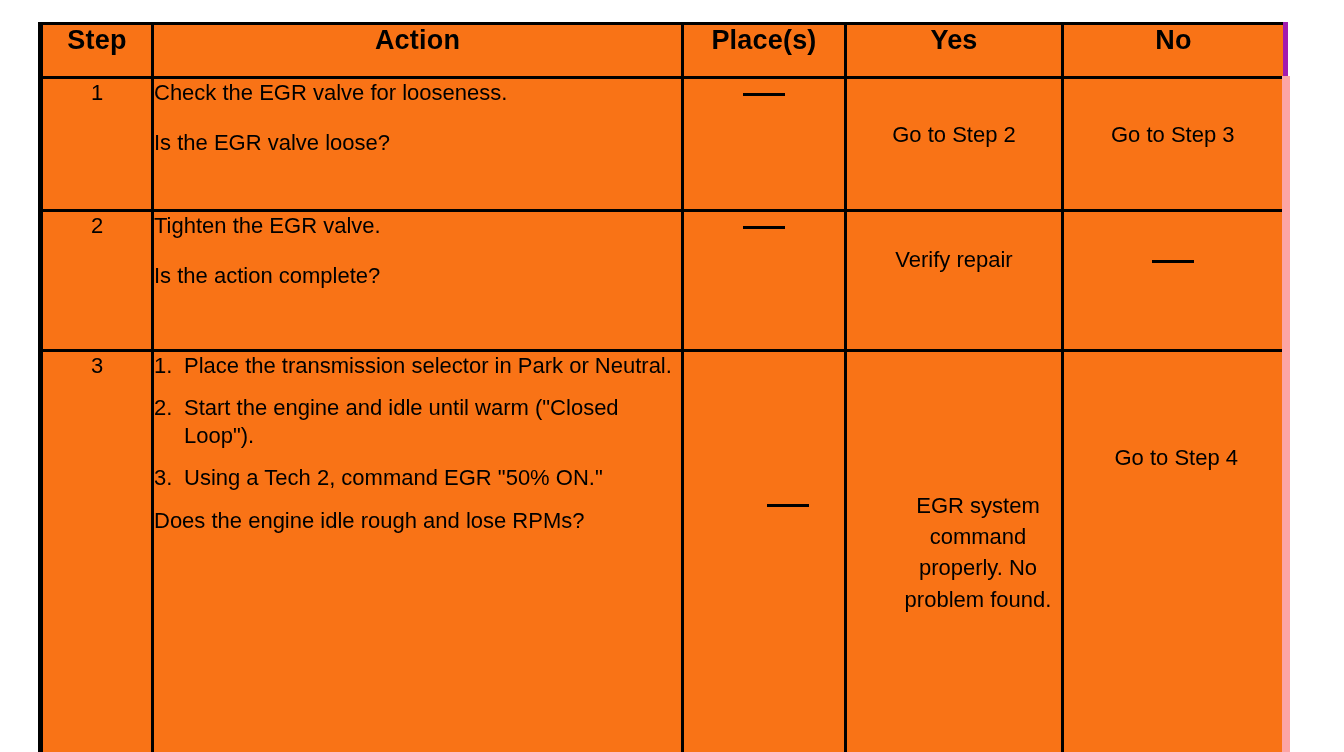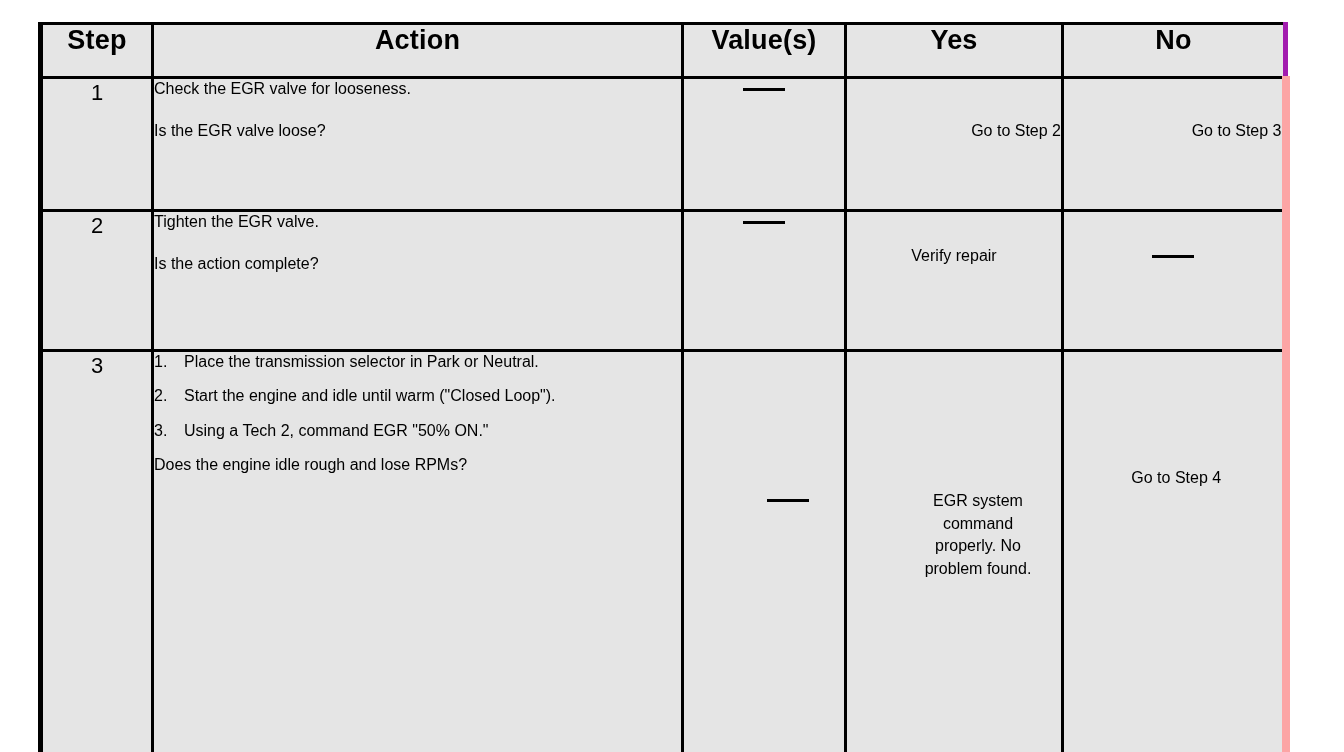--- a/index.html
+++ b/index.html
@@ -38,21 +38,21 @@
   col.c-no     { width: 223px; }
 
   table.diag th,
   table.diag td {
     border-left: 3px solid #000;
     border-right: 3px solid #000;
     border-top: 3px solid #000;
     border-bottom: 3px solid #000;
     padding: 0;
     vertical-align: top;
-    background: #e5e5e5;
+    background: #f97316;
   }
 
   
   thead th {
     height: 51px;
     text-align: center;
     vertical-align: middle;
     font-weight: bold;
     font-size: 27px;
     letter-spacing: 0.2px;
@@ -60,21 +60,21 @@
     border-bottom: 5px solid #000;
   }
   thead th.first { border-left: 5px solid #000; }
   thead th.last  { border-right: 5px solid #a21caf; }
 
   tbody td.first { border-left: 5px solid #000; }
   tbody td.last  { border-right: 8px solid #fca5a5; }
 
   
   tbody td {
-    font-size: 16px;
+    font-size: 22px;
     line-height: 1.28;
   }
 
   td.step-cell {
     text-align: center;
     vertical-align: middle;
     font-size: 22px;
   }
 
   td.action-cell {
@@ -130,29 +130,28 @@
 
   
   tr.row-1 td { height: 130px; }
   tr.row-2 td { height: 137px; }
   tr.row-3 td { height: 402px; }
 
   
   .lower-align {
     display: block;
     margin-top: 42px;
-    text-align: right;
   }
   .lower-align-sm {
     display: block;
     margin-top: 34px;
   }
   .lower-align-lg {
     display: block;
-    margin-top: 116px;
+    margin-top: 92px;
     padding-left: 7px;
   }
   .mid-low {
     display: block;
     margin-top: 138px;
     margin-left: 48px;
   }
 </style>
 </head>
 <body>
@@ -163,21 +162,21 @@
       <col class="c-step">
       <col class="c-action">
       <col class="c-value">
       <col class="c-yes">
       <col class="c-no">
     </colgroup>
     <thead>
       <tr>
         <th class="first">Step</th>
         <th>Action</th>
-        <th>Value(s)</th>
+        <th>Place(s)</th>
         <th>Yes</th>
         <th class="last">No</th>
       </tr>
     </thead>
     <tbody>
 
       <tr class="row-1">
         <td class="step-cell first">1</td>
         <td class="action-cell">
           <div class="action-line">Check the EGR valve for looseness.</div>

